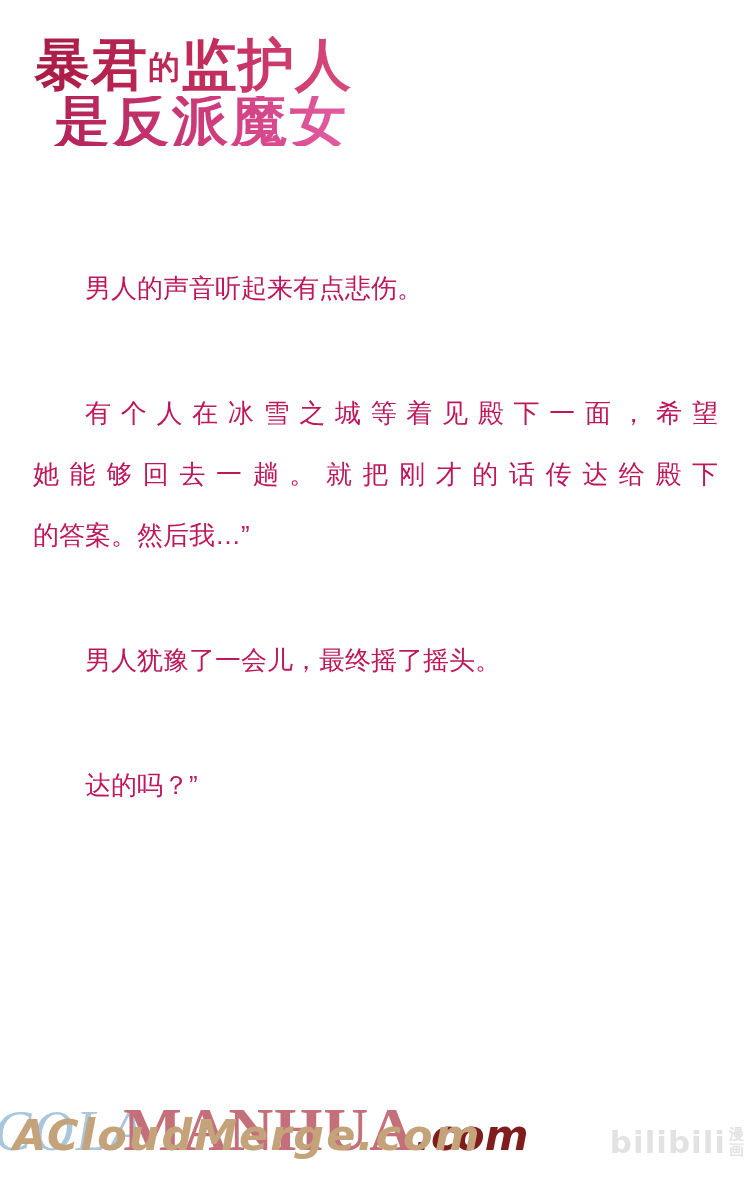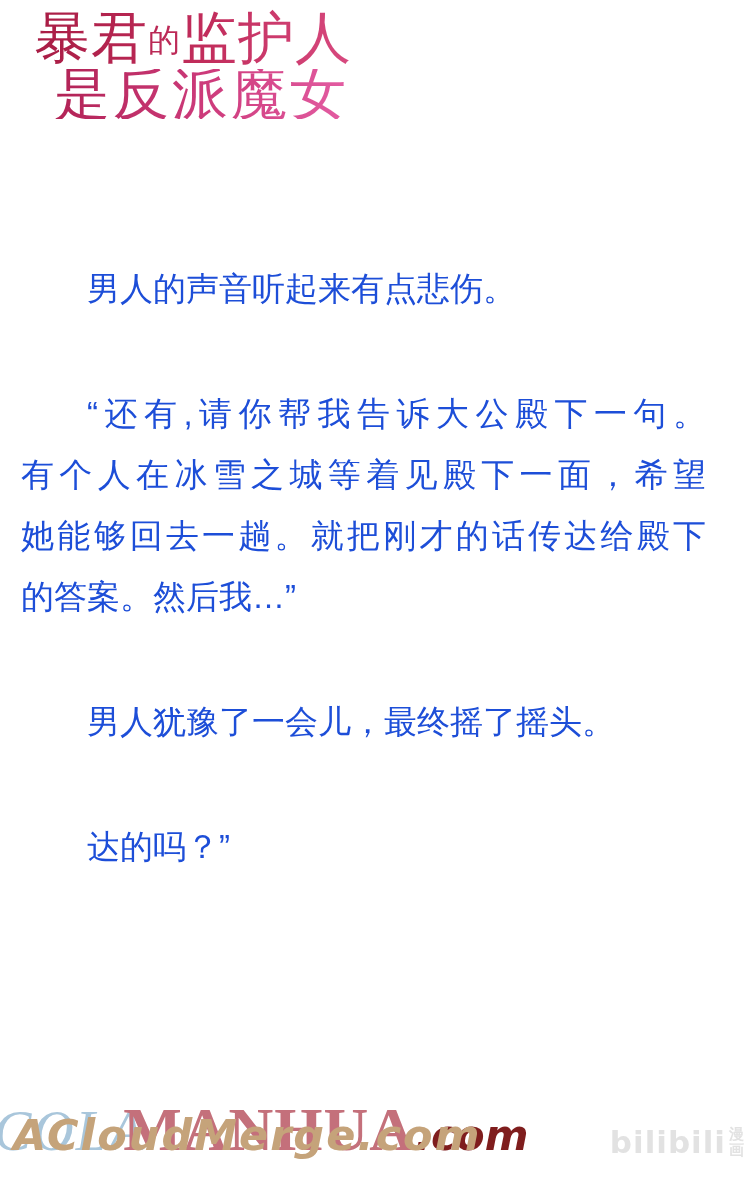--- a/index.html
+++ b/index.html
@@ -13,24 +13,24 @@
     height: 1192px;
     background: #ffffff;
     overflow: hidden;
     font-family: "Liberation Sans", "DejaVu Sans", sans-serif;
   }
 
   
   .logo {
     position: absolute;
     left: 34px;
-    top: 9px;
+    top: 36px;
     z-index: 3;
     font-family: "Liberation Serif", "DejaVu Serif", serif;
-    font-weight: normal;
+    font-weight: bold;
     user-select: none;
   }
   .logo-line {
     display: block;
     color: transparent;
     -webkit-background-clip: text;
     background-clip: text;
   }
   .logo-line1 {
     font-size: 56px;
@@ -46,27 +46,27 @@
     font-size: 56px;
     line-height: 50px;
     margin-left: 20px;
     letter-spacing: 3px;
     background-image: linear-gradient(95deg, #b12254 0%, #cf3d7e 55%, #e45ea4 100%);
   }
 
   
   .content {
     position: absolute;
-    left: 21px;
+    left: 33px;
     top: 258px;
     width: 685px;
     z-index: 2;
-    font-size: 33px;
+    font-size: 26px;
     line-height: 61px;
-    color: #1d4ed8;
+    color: #be185d;
   }
   .para { margin: 0 0 64px 0; }
   .para:last-child { margin-bottom: 0; }
   .line {
     text-align: justify;
     text-align-last: justify;
   }
   .line:first-child { text-indent: 2em; }
   .line:last-child { text-align-last: auto; }
 
@@ -151,21 +151,20 @@
   <div class="logo">
     <span class="logo-line logo-line1"><span>暴君</span><span class="logo-small">的</span><span>监护人</span></span>
     <span class="logo-line logo-line2">是反派魔女</span>
   </div>
 
   <div class="content">
     <div class="para">
       <div class="line">男人的声音听起来有点悲伤。</div>
     </div>
     <div class="para">
-      <div class="line">“还有,请你帮我告诉大公殿下一句。</div>
       <div class="line">有个人在冰雪之城等着见殿下一面，希望</div>
       <div class="line">她能够回去一趟。就把刚才的话传达给殿下</div>
       <div class="line">的答案。然后我…”</div>
     </div>
     <div class="para">
       <div class="line">男人犹豫了一会儿，最终摇了摇头。</div>
     </div>
     <div class="para">
       <div class="line">达的吗？”</div>
     </div>

